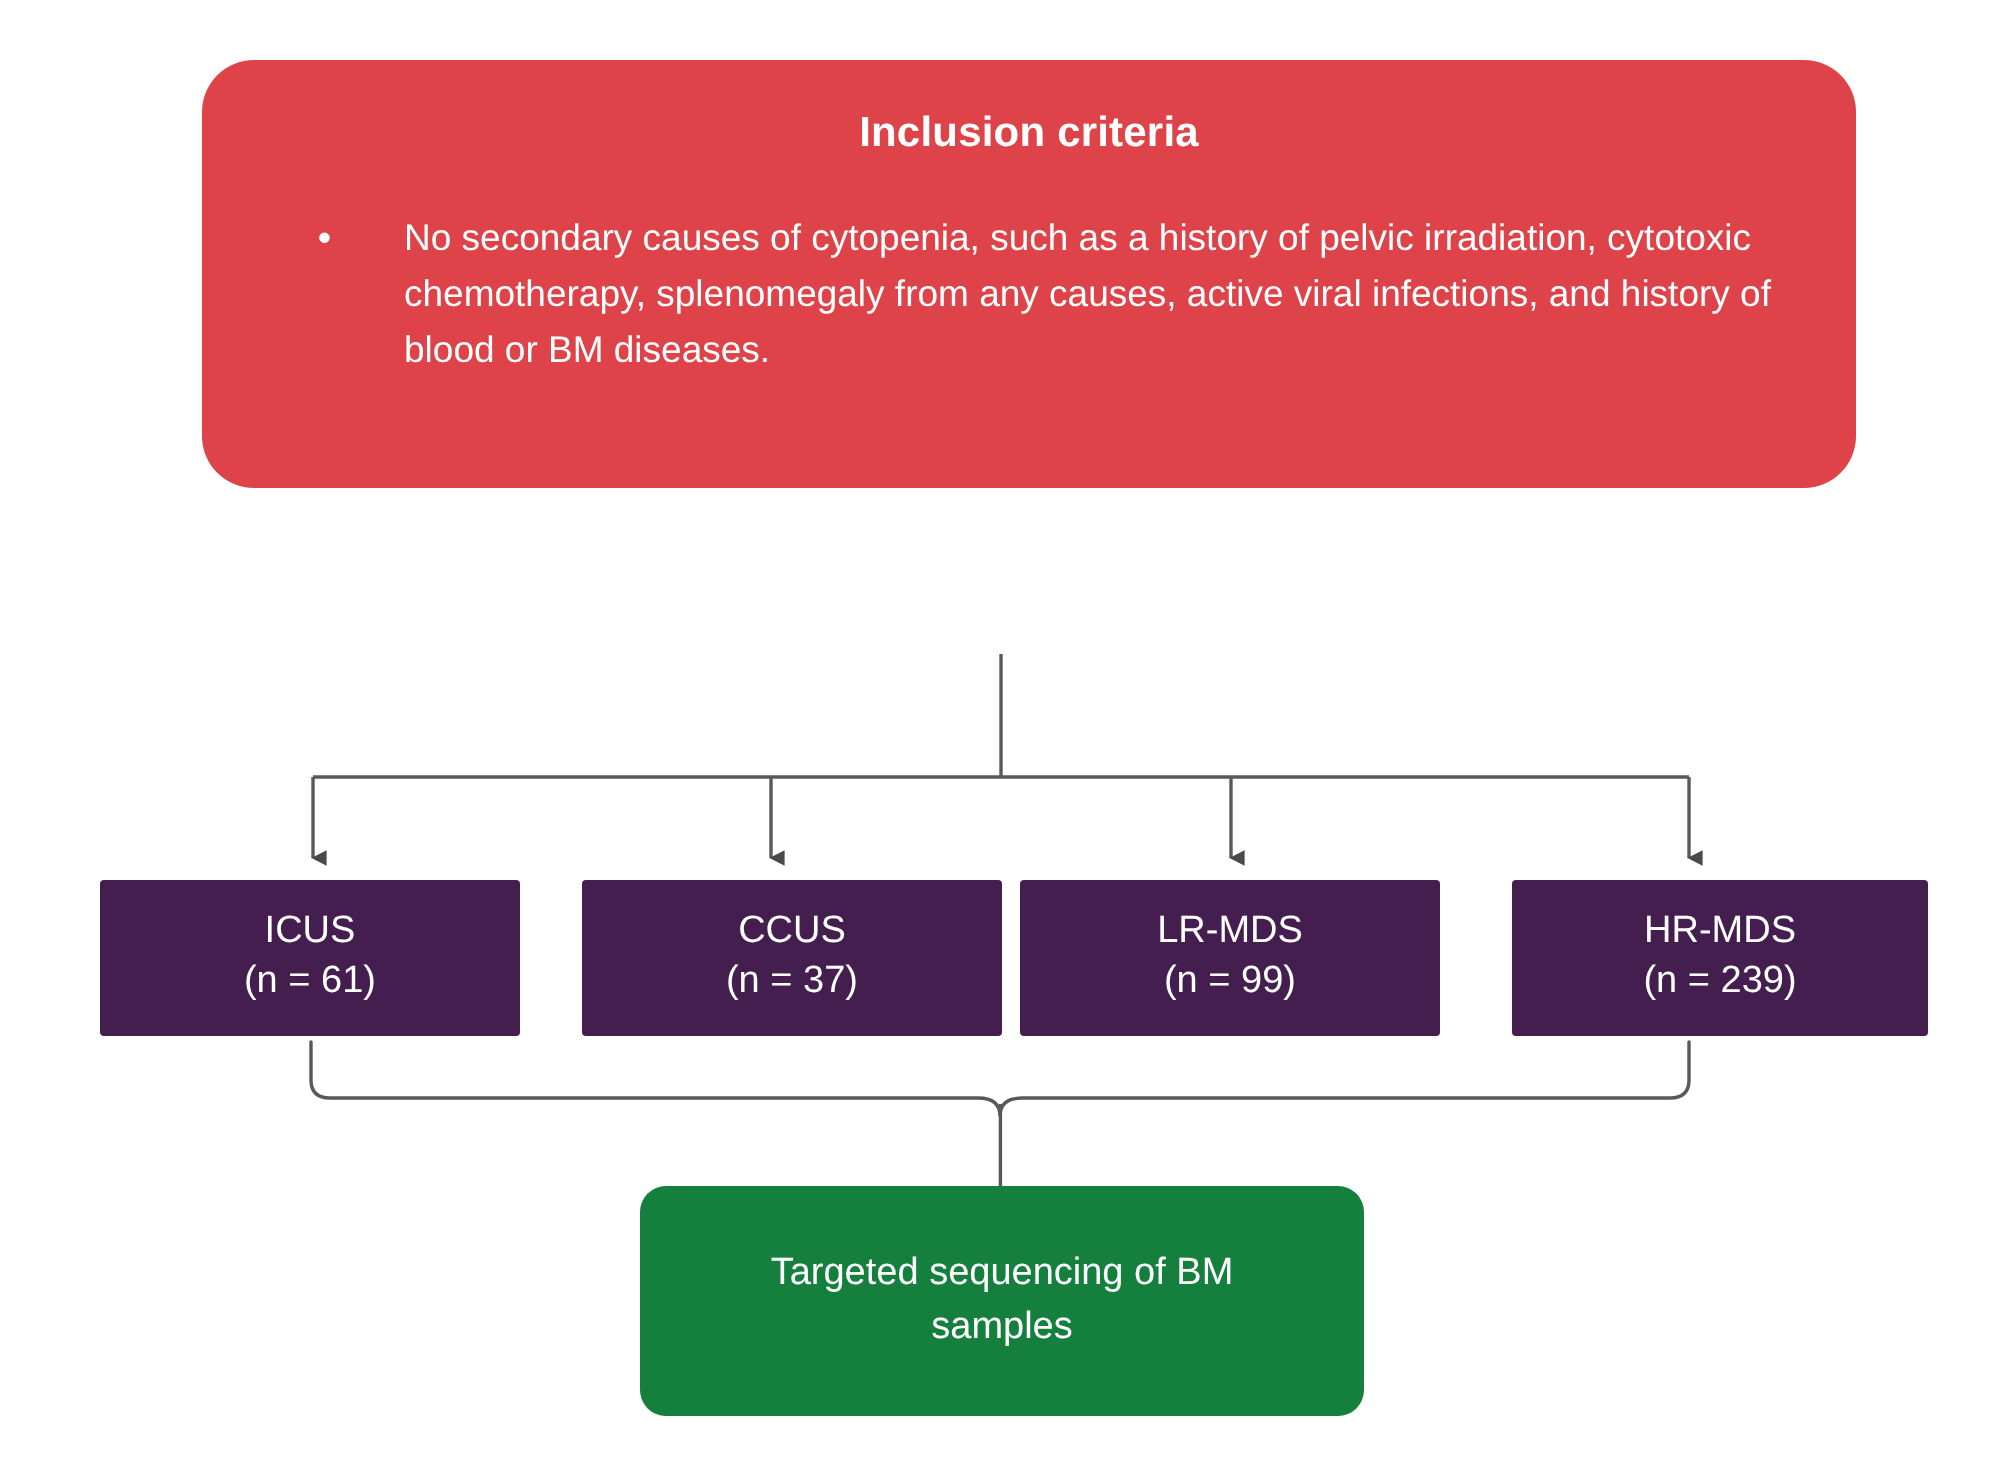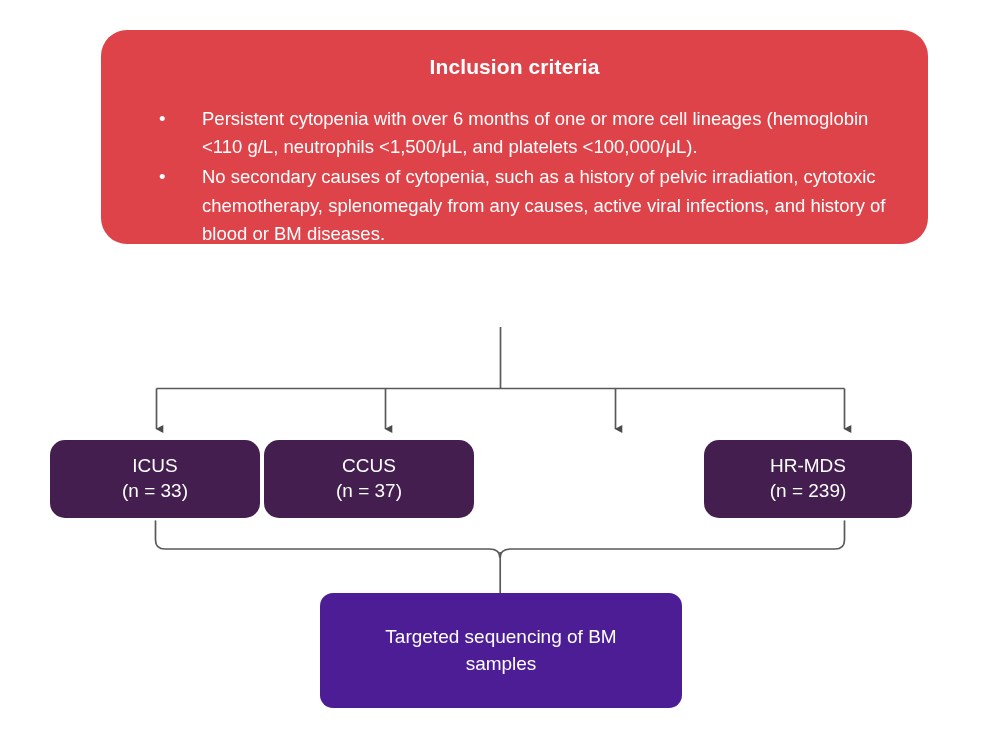--- a/index.html
+++ b/index.html
@@ -73,21 +73,21 @@
     font-size: 18.5px;
     line-height: 1.52;
   }
 
   
   .cohort-box {
     position: absolute;
     top: 440px;
     height: 78px;
     background: #431E4E;
-    border-radius: 15px;
+    border-radius: 2px;
     display: flex;
     flex-direction: column;
     align-items: center;
     justify-content: center;
     box-sizing: border-box;
   }
   .cohort-label,
   .cohort-count {
     color: #ffffff;
     font-size: 19px;
@@ -96,21 +96,21 @@
     white-space: nowrap;
   }
 
   
   .outcome-box {
     position: absolute;
     left: 320px;
     top: 593px;
     width: 362px;
     height: 115px;
-    background: #4c1d95;
+    background: #15803d;
     border-radius: 13px;
     display: flex;
     align-items: center;
     justify-content: center;
     box-sizing: border-box;
     padding: 0 34px;
   }
   .outcome-label {
     color: #ffffff;
     font-size: 19px;
@@ -150,41 +150,44 @@
              L844.5,521" stroke="#595959" stroke-width="1.7" fill="none" stroke-linecap="round"></path>
 
     <path d="M500.2,552 L500.2,593" stroke="#595959" stroke-width="1.7" fill="none"></path>
   </svg>
 
   <div class="criteria-box">
     <div class="criteria-title">Inclusion criteria</div>
     <ul class="criteria-list">
       <li class="criteria-item">
         <span class="criteria-bullet">•</span>
-        <span>Persistent cytopenia with over 6 months of one or more cell lineages (hemoglobin &lt;110 g/L, neutrophils &lt;1,500/μL, and platelets &lt;100,000/μL).</span>
       </li>
       <li class="criteria-item">
         <span class="criteria-bullet">•</span>
         <span>No secondary causes of cytopenia, such as a history of pelvic irradiation, cytotoxic chemotherapy, splenomegaly from any causes, active viral infections, and history of blood or BM diseases.</span>
       </li>
     </ul>
   </div>
 
   <div class="cohort-box" style="left:50px;  width:210px;">
     <div class="cohort-label">ICUS</div>
-    <div class="cohort-count">(n = 33)</div>
+    <div class="cohort-count">(n = 61)</div>
   </div>
 
-  <div class="cohort-box" style="left:264px; width:210px;justify-content:center;">
+  <div class="cohort-box" style="left:291px; width:210px;justify-content:center;">
     <div class="cohort-label">CCUS</div>
     <div class="cohort-count">(n = 37)</div>
   </div>
 
+  <div class="cohort-box" style="left:510px; width:210px;">
+    <div class="cohort-label">LR-MDS</div>
+    <div class="cohort-count">(n = 99)</div>
+  </div>
 
-  <div class="cohort-box" style="left:704px; width:208px;">
+  <div class="cohort-box" style="left:756px; width:208px;">
     <div class="cohort-label">HR-MDS</div>
     <div class="cohort-count">(n = 239)</div>
   </div>
 
   <div class="outcome-box">
     <div class="outcome-label">Targeted sequencing of BM samples</div>
   </div>
 
 </div>
 

